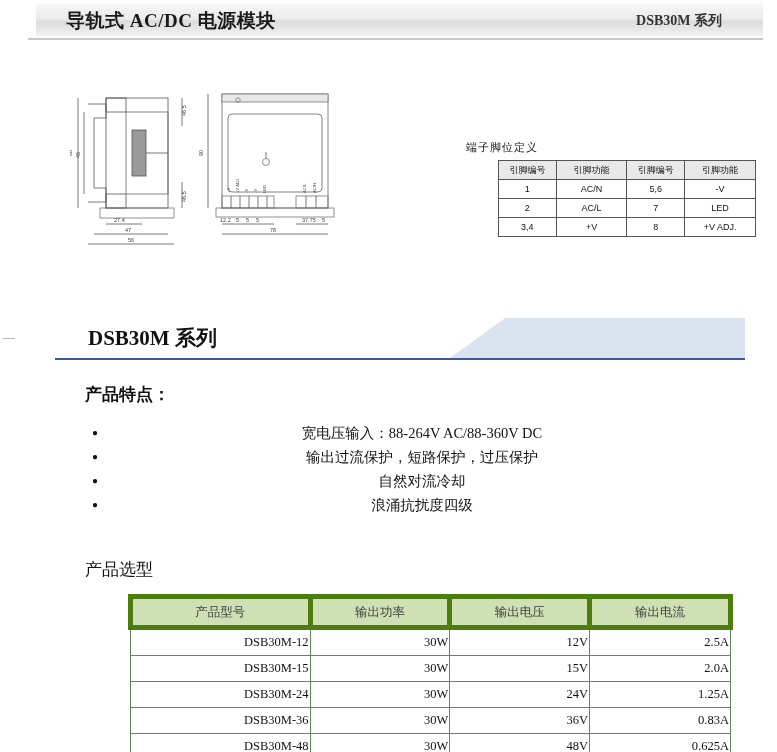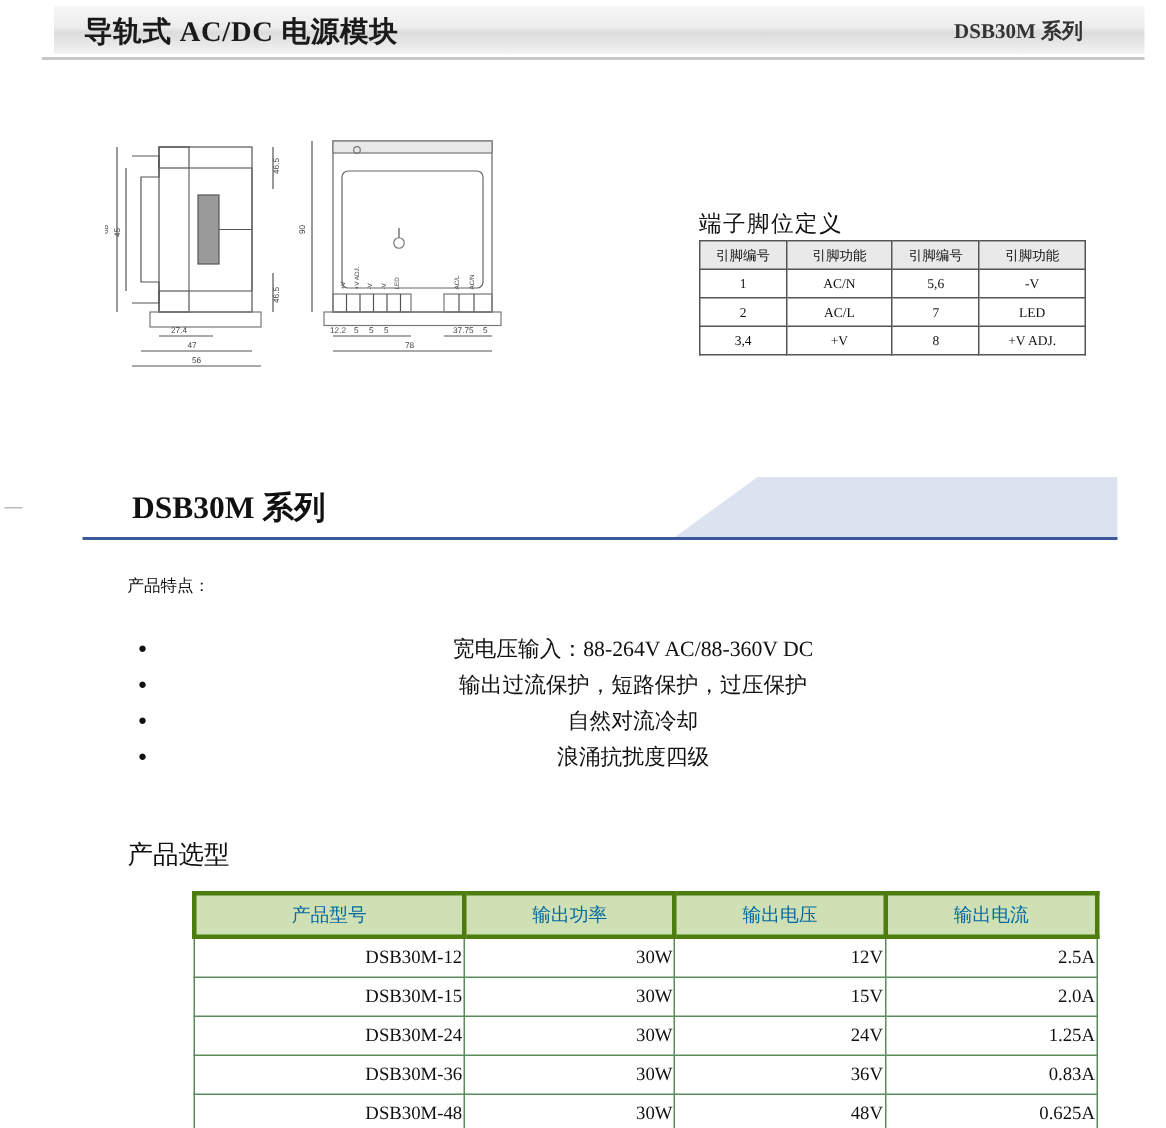--- a/index.html
+++ b/index.html
@@ -30,21 +30,21 @@
     background: linear-gradient(to bottom, #f6f6f6 0%, #ececec 45%, #dcdcdc 55%, #f2f2f2 100%);
   }
   .header-left-block {
     position: absolute;
     left: 0; top: 0;
     width: 36px; height: 40px;
     background: #ffffff;
   }
   .header-title {
     position: absolute;
-    left: 56px; top: 8px;
+    left: 66px; top: 8px;
     font-family: "Liberation Serif", serif;
     font-weight: bold;
     font-size: 19px;
     letter-spacing: 0.5px;
     color: #1a1a1a;
     white-space: nowrap;
   }
   .header-series {
     position: absolute;
     right: 55px; top: 12px;
@@ -70,31 +70,32 @@
   .drawing svg { display:block; }
 
   
   .pin-table-wrap {
     position: absolute;
     left: 466px; top: 160px;
     width: 258px;
   }
   .pin-caption {
     font-family: Liberation Serif, serif;
-    font-size: 15px;
+    font-size: 11px;
     color: #111;
     position: absolute;
     left: 466px; top: 140px;
     letter-spacing: 1px;
   }
   table.pin {
     border-collapse: collapse;
     width: 258px;
     font-size: 9px;
-    font-family: Liberation Serif, serif;
+    font-family: Liberation Sans, sans-serif;
+    margin-left: 32px;
   }
   table.pin th, table.pin td {
     border: 1px solid #555;
     text-align: center;
     padding: 2px 0;
     height: 14px;
     color: #111;
     font-weight: normal;
   }
   table.pin th { background: #e9e9e9; font-size: 9px; }
@@ -128,22 +129,22 @@
     font-size: 21px;
     color: #111;
     white-space: nowrap;
   }
 
   
   .features-title {
     position: absolute;
     left: 85px; top: 383px;
     font-family: "Liberation Serif", serif;
-    font-weight: normal;
-    font-size: 11px;
+    font-weight: bold;
+    font-size: 17px;
     color: #111;
   }
   ul.features {
     position: absolute;
     left: 92px; top: 421px;
     margin: 0; padding: 0;
     list-style: none;
     width: 640px;
     text-align: center;
   }
@@ -179,24 +180,24 @@
     width: 605px;
   }
   table.select {
     border-collapse: collapse;
     width: 605px;
     font-family: "Liberation Serif", serif;
     font-size: 12.5px;
   }
   table.select th {
     background: #cfe0b4;
-    border: 3px solid #4d7c0f;
+    border: 5px solid #4d7c0f;
     height: 24px;
     font-weight: normal;
-    color: #0369a1;
+    color: #404040;
     text-align: center;
   }
   table.select td {
     border: 1px solid #5b8a5b;
     height: 23px;
     text-align: right;
     color: #111;
   }
   table.select col.m { width: 181px; }
   table.select col.p { width: 141px; }

